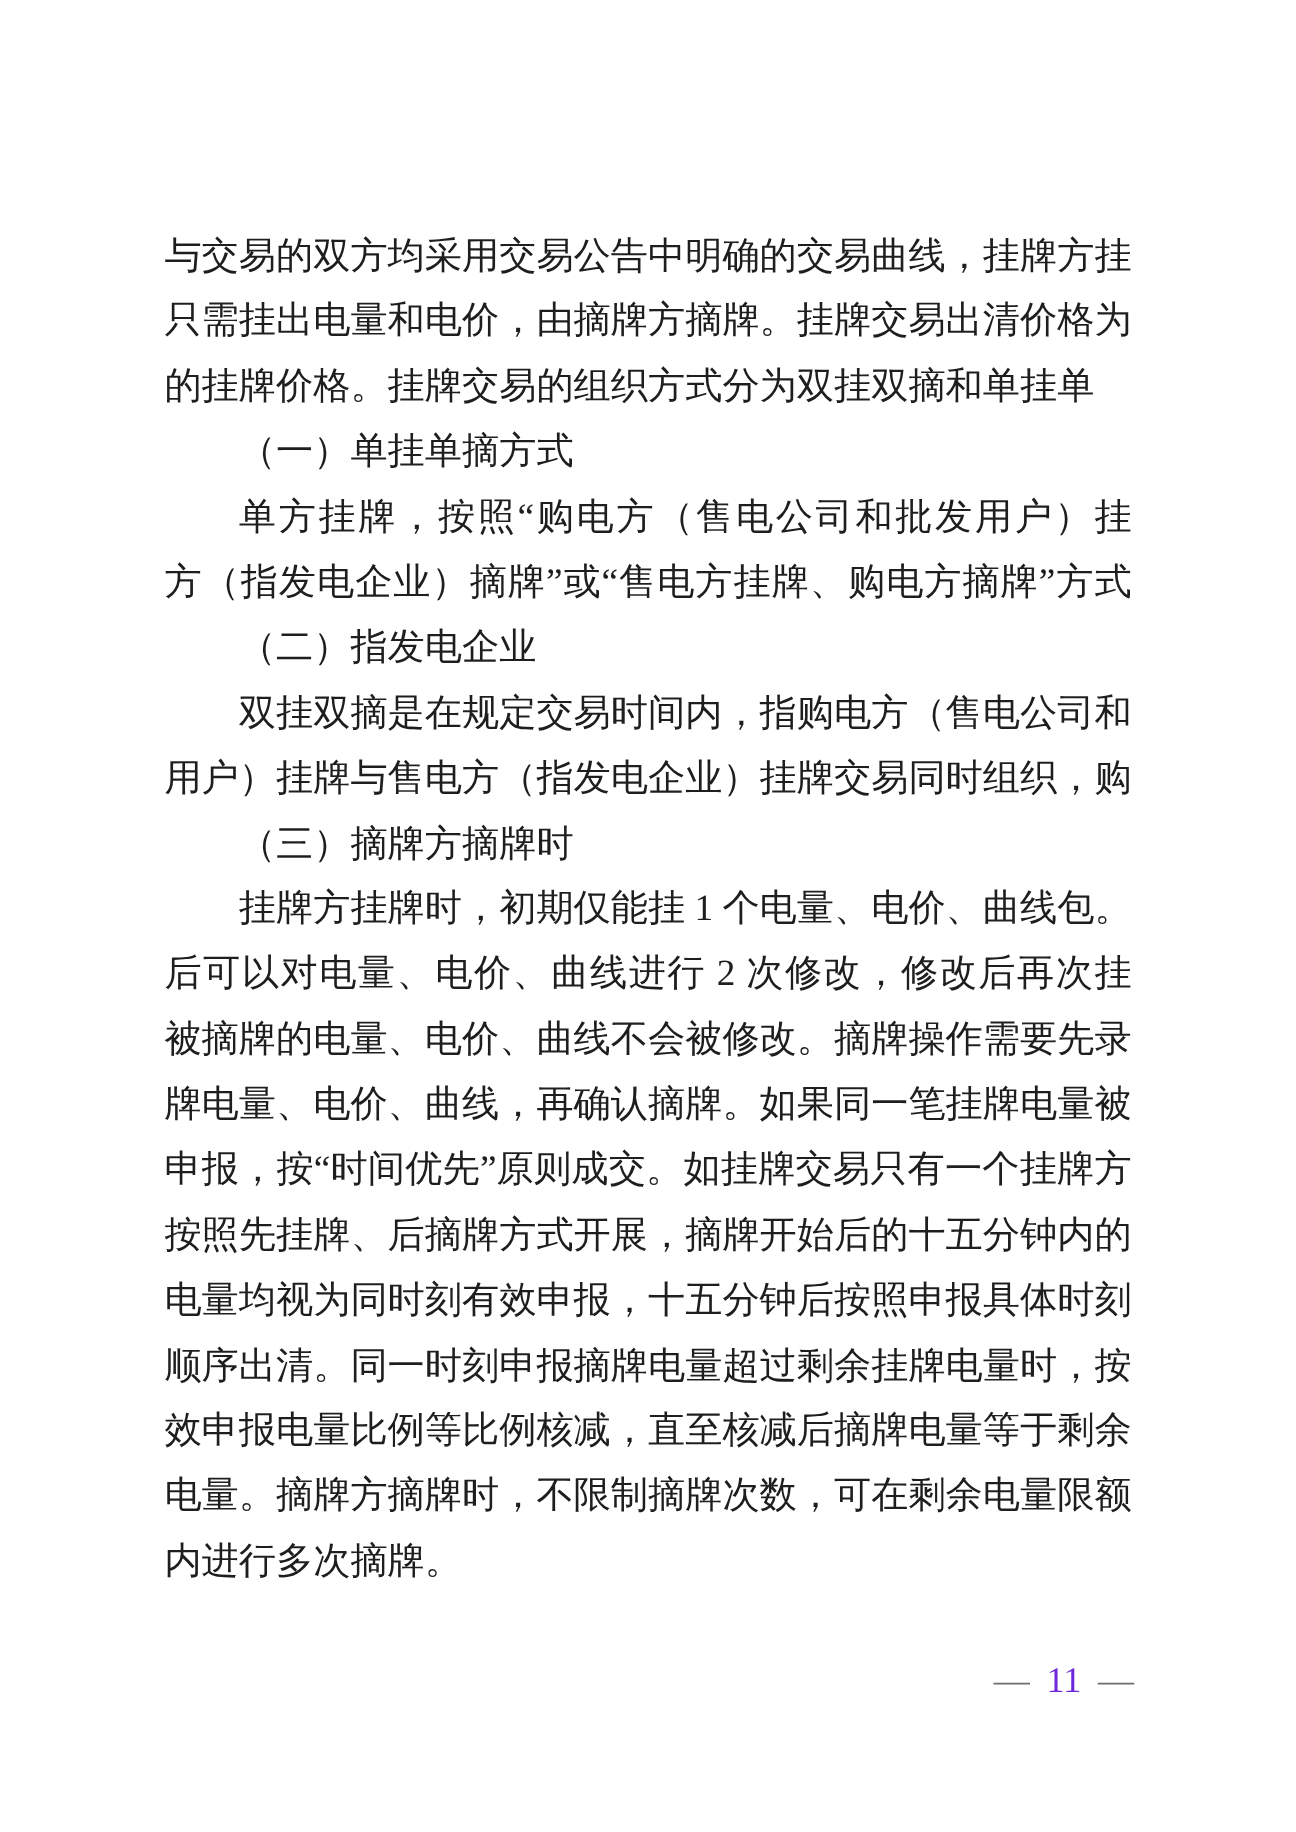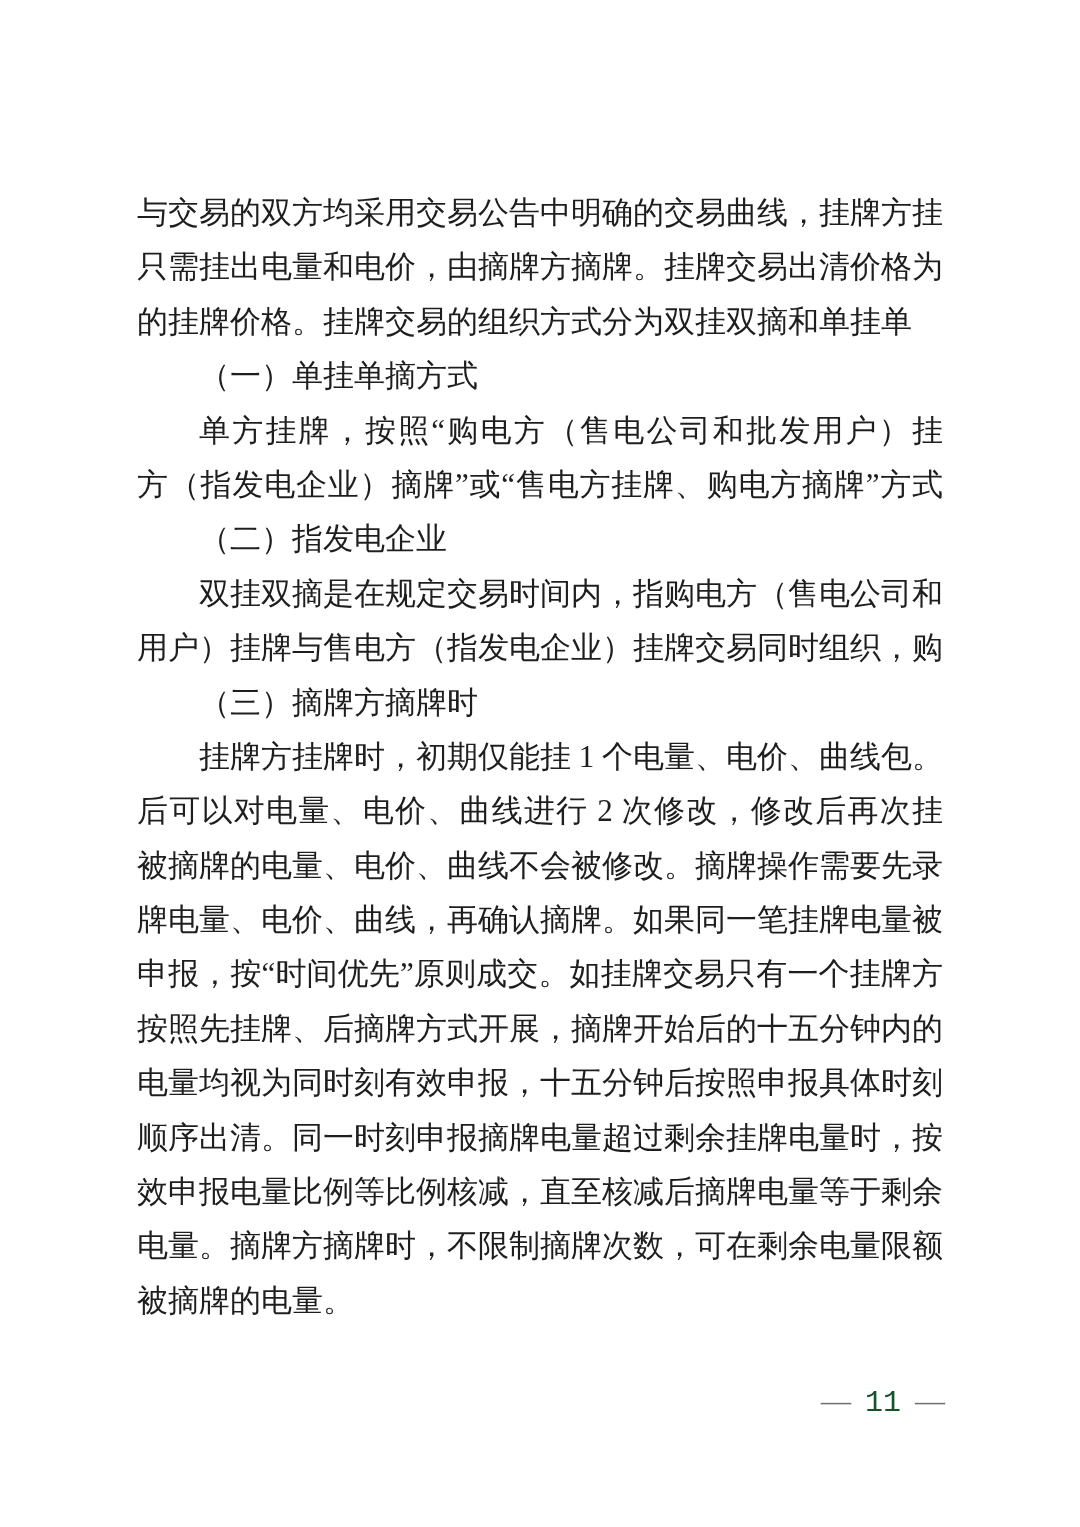--- a/index.html
+++ b/index.html
@@ -62,23 +62,23 @@
     line-height: 40px;
     font-size: 30px;
     text-align: right;
     white-space: nowrap;
   }
   .page-footer .dash {
     color: #6f6f6f;
     letter-spacing: 0;
   }
   .page-footer .num {
-    color: #14532d;
+    color: #6d28d9;
     margin: 0 14px;
-    font-family: Liberation Mono, monospace;
+    font-family: Liberation Serif, serif;
   }
 </style>
 </head>
 <body>
 
 <div class="doc-page">
 
   <div class="text-column">
 
     <div class="para">
@@ -113,21 +113,21 @@
       <div class="line justify indent">挂牌方挂牌时，初期仅能挂 1 个电量、电价、曲线包。挂出</div>
       <div class="line justify">后可以对电量、电价、曲线进行 2 次修改，修改后再次挂牌，已</div>
       <div class="line justify">被摘牌的电量、电价、曲线不会被修改。摘牌操作需要先录入摘</div>
       <div class="line justify">牌电量、电价、曲线，再确认摘牌。如果同一笔挂牌电量被多家</div>
       <div class="line justify">申报，按“时间优先”原则成交。如挂牌交易只有一个挂牌方时，</div>
       <div class="line justify">按照先挂牌、后摘牌方式开展，摘牌开始后的十五分钟内的摘牌</div>
       <div class="line justify">电量均视为同时刻有效申报，十五分钟后按照申报具体时刻先后</div>
       <div class="line justify">顺序出清。同一时刻申报摘牌电量超过剩余挂牌电量时，按照有</div>
       <div class="line justify">效申报电量比例等比例核减，直至核减后摘牌电量等于剩余挂牌</div>
       <div class="line justify">电量。摘牌方摘牌时，不限制摘牌次数，可在剩余电量限额范围</div>
-      <div class="line end">被摘牌的电量。</div>
+      <div class="line end">内进行多次摘牌。</div>
     </div>
 
   </div>
 
   <div class="page-footer">
     <span class="dash">—</span><span class="num">11</span><span class="dash">—</span>
   </div>
 
 </div>
 

